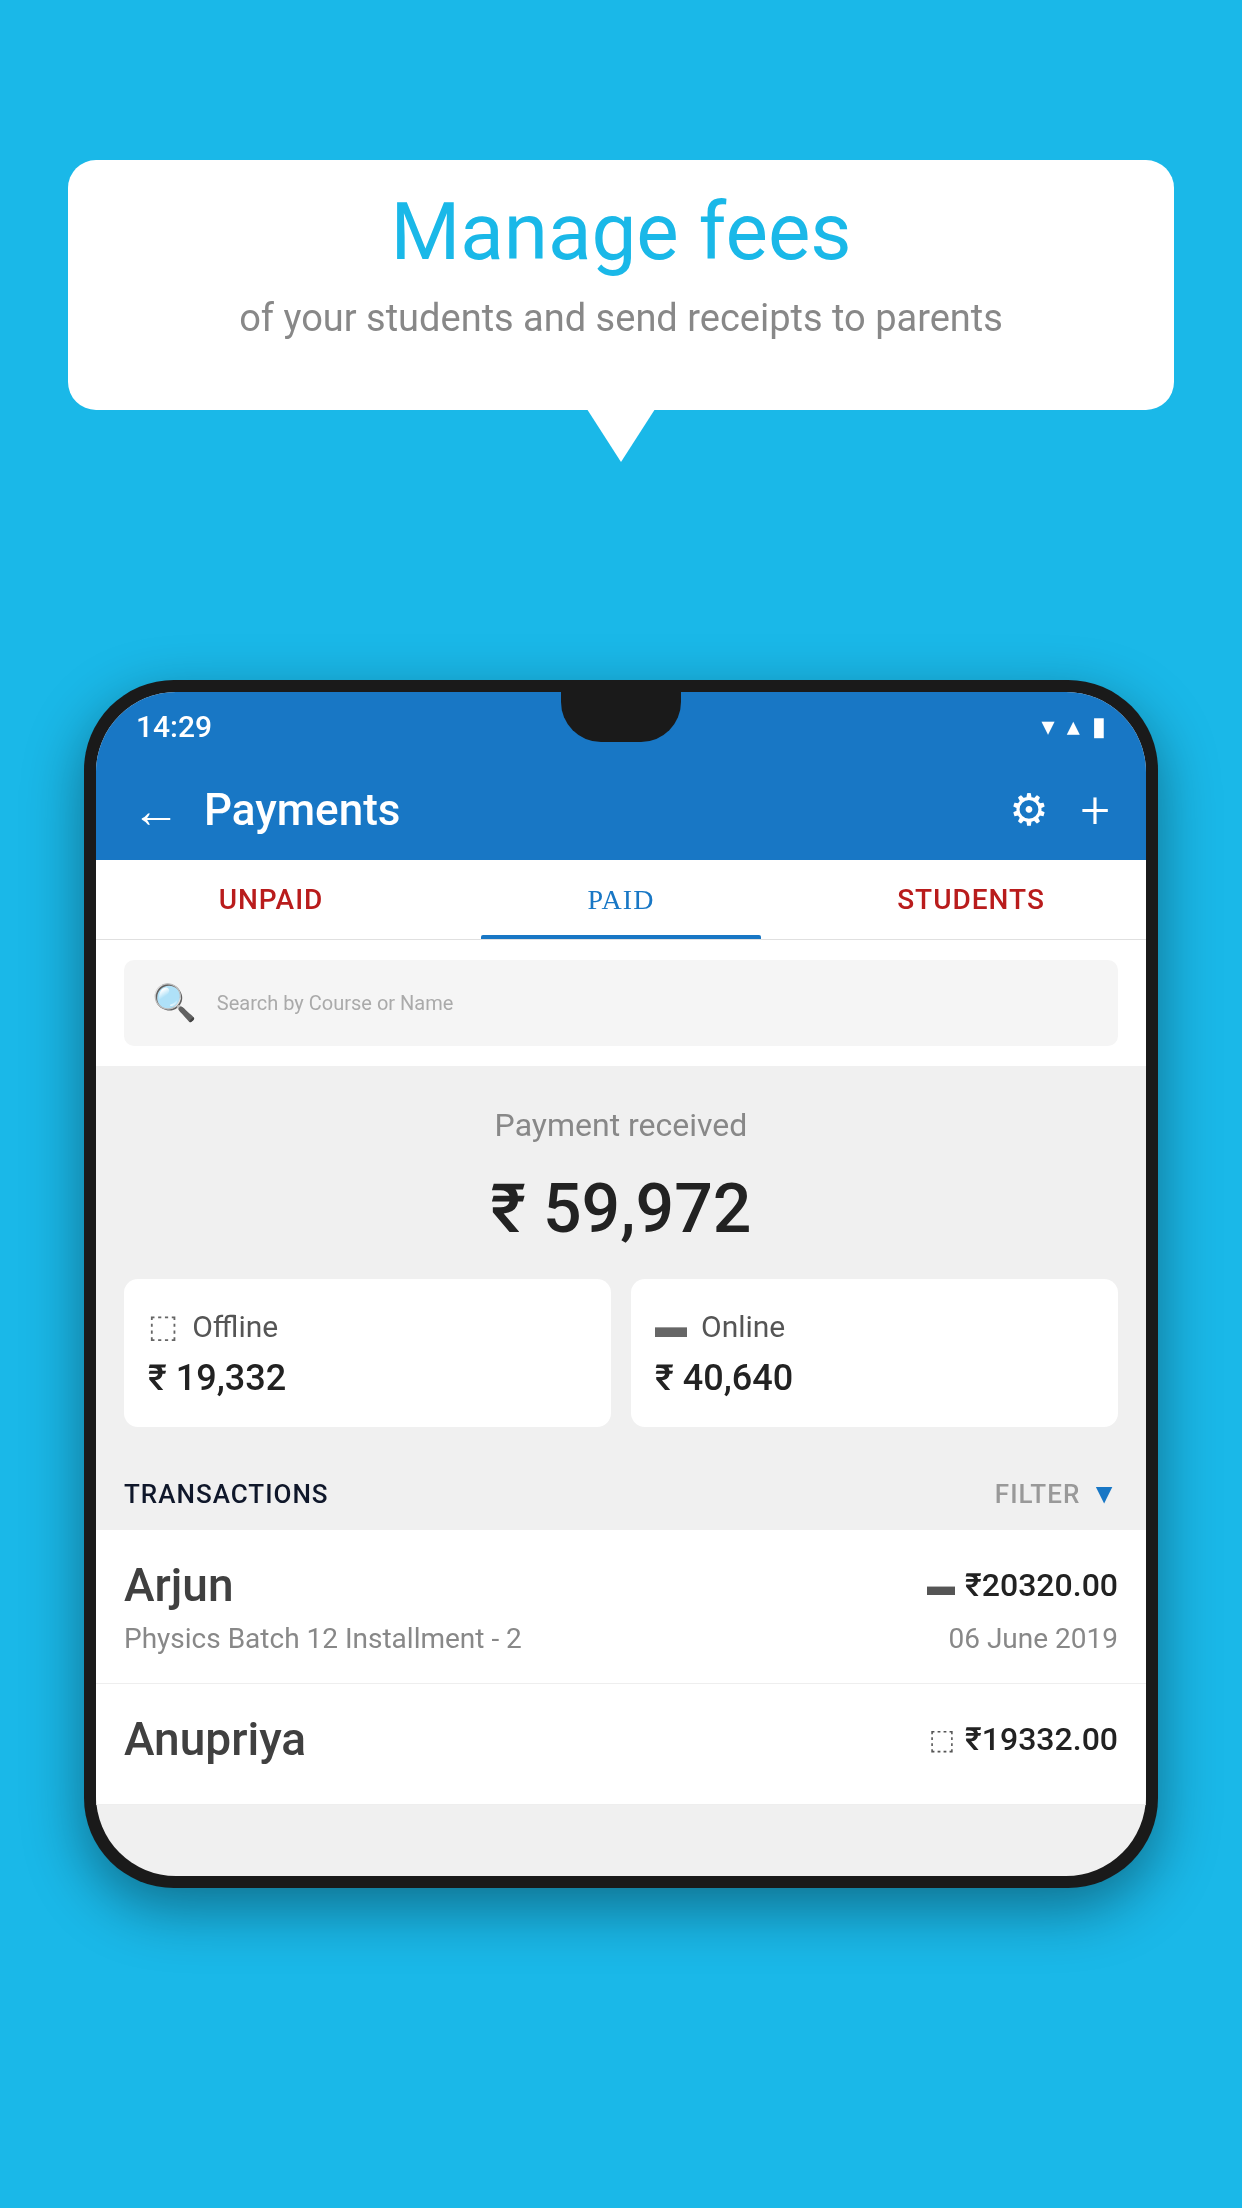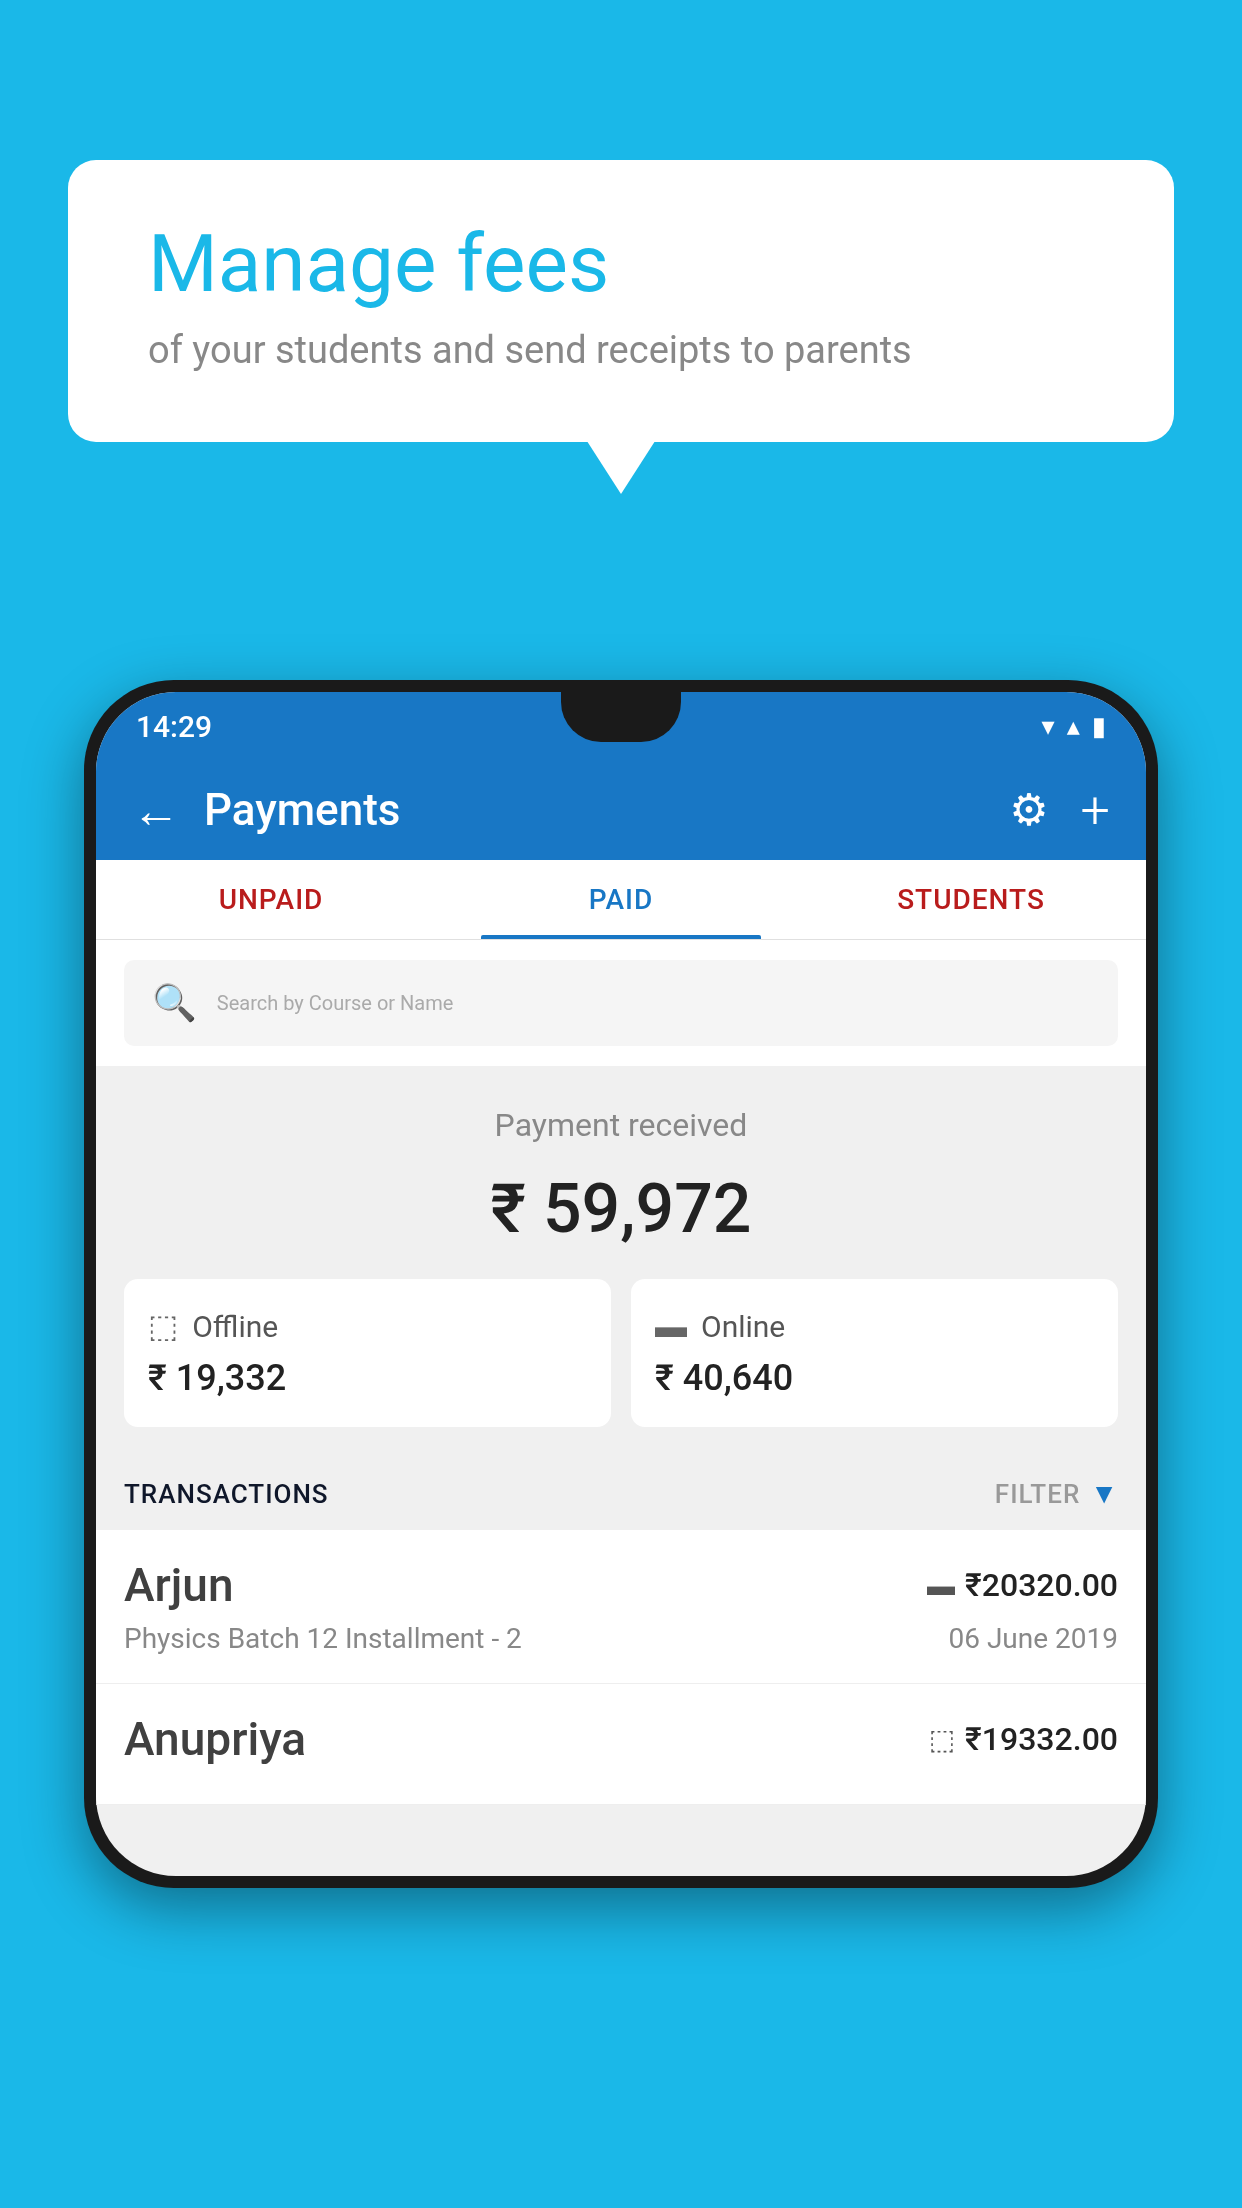--- a/index.html
+++ b/index.html
@@ -14,21 +14,22 @@
     }
 
     
     .speech-bubble {
       position: absolute;
       top: 160px;
       left: 68px;
       right: 68px;
       background: white;
       border-radius: 28px;
-      padding: 60px 80px 70px;
+      padding: 28px 80px 70px;
+      text-align: center;
     }
     .speech-bubble::after {
       content: '';
       position: absolute;
       bottom: -52px;
       left: 50%;
       transform: translateX(-50%);
       width: 0;
       height: 0;
       border-left: 36px solid transparent;
@@ -179,20 +180,21 @@
       font-size: 28px;
       font-weight: 500;
       color: #b91c1c;
       letter-spacing: 1px;
       cursor: pointer;
       position: relative;
     }
 
     .tab.active {
       color: #1877c5;
+      font-family: Liberation Serif, serif;
     }
 
     .tab.active::after {
       content: '';
       position: absolute;
       bottom: 0;
       left: 10%;
       right: 10%;
       height: 4px;
       background: #1877c5;

